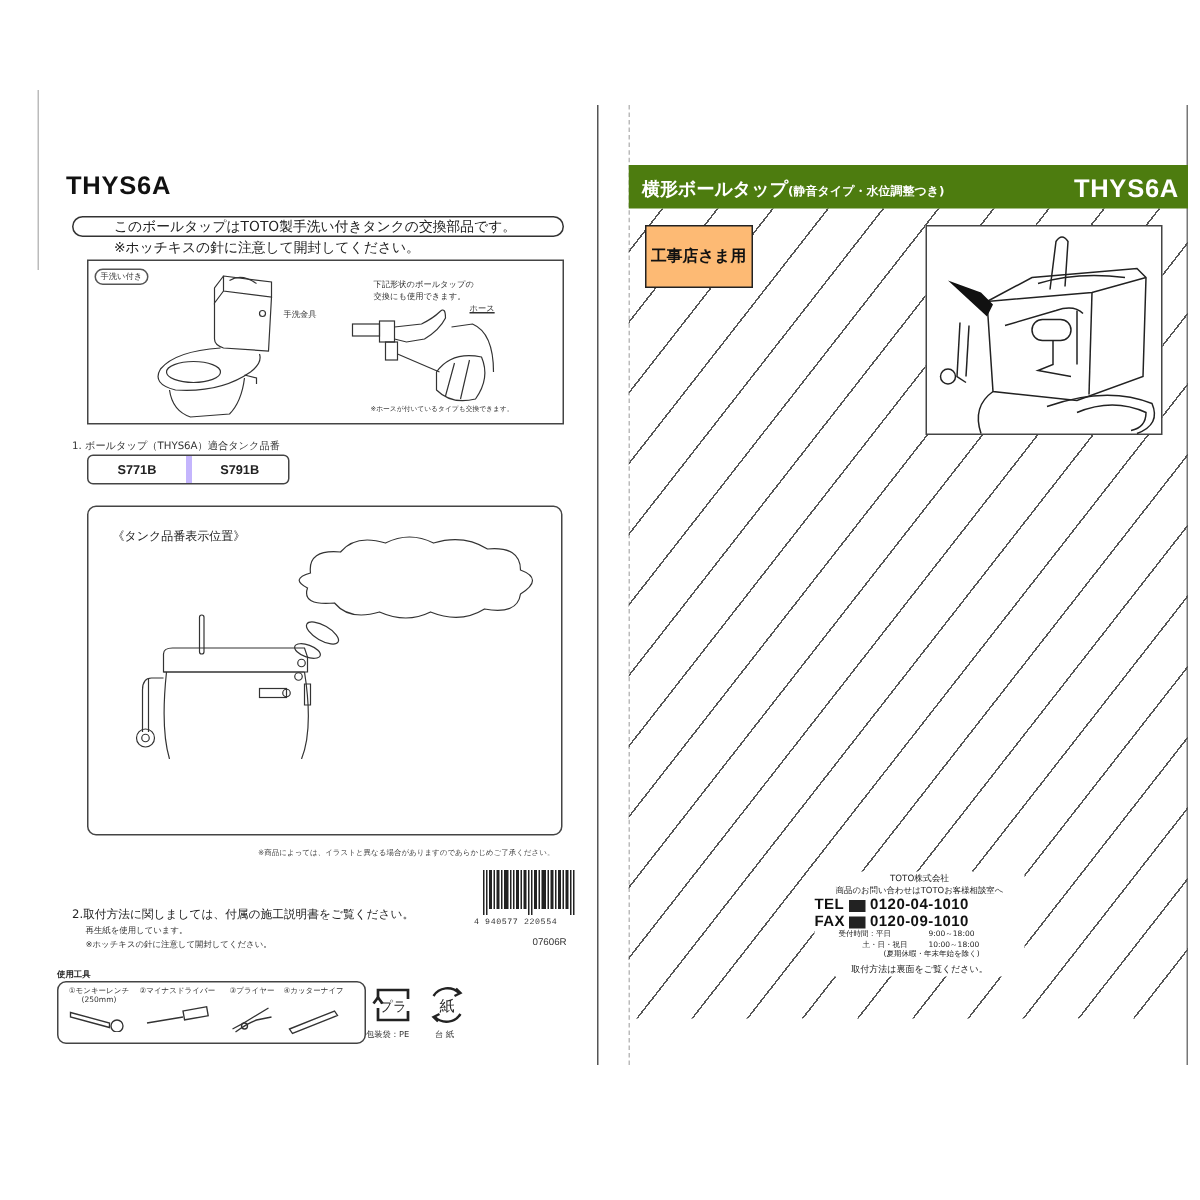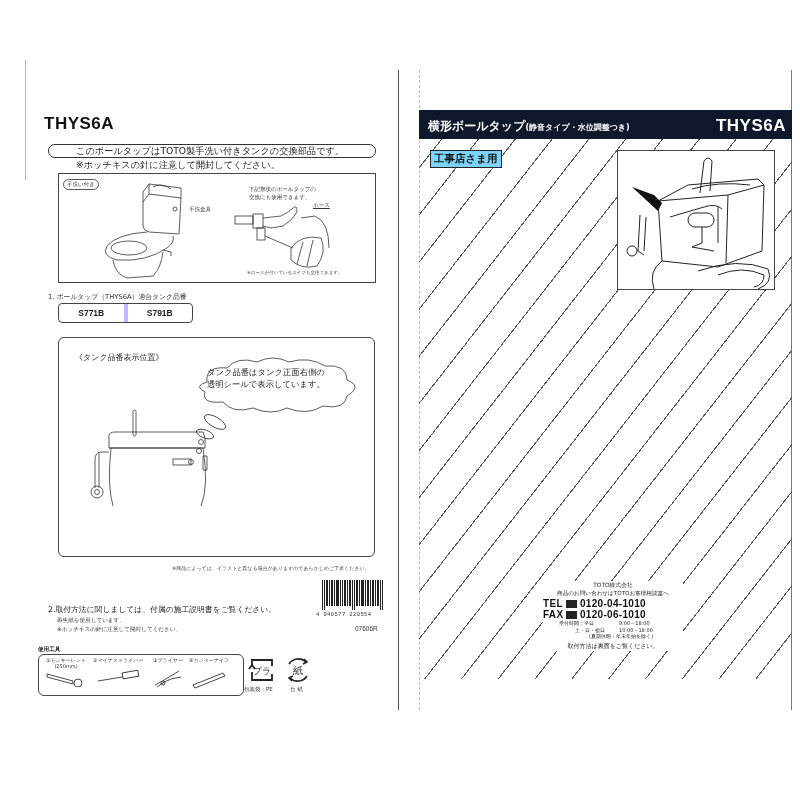--- a/index.html
+++ b/index.html
@@ -47,26 +47,26 @@
   .page-divider { position: absolute; left: 398px; top: 70px; width: 1px; height: 640px; background: #555; }
   .fold-dots { position: absolute; left: 419px; top: 70px; width: 0; height: 640px; border-left: 1px dashed #bbb; }
 
   
   .right-page { position: absolute; left: 419px; top: 110px; width: 373px; height: 600px; overflow: hidden; }
   .hatch { position: absolute; left: 0; top: 29px; width: 373px; height: 540px;
     background-image: repeating-linear-gradient(-52deg, transparent 0px, transparent 28px, #555 28px, #555 29px);
   }
   .right-edge { position: absolute; left: 791px; top: 70px; width: 1px; height: 640px; background: #777; }
 
-  .header-bar { position: absolute; left: 0; top: 0; width: 373px; height: 29px; background: #0f172a; }
+  .header-bar { position: absolute; left: 0; top: 0; width: 373px; height: 29px; background: #4d7c0f; }
   .header-title { position: absolute; left: 9px; top: 8px; font-size: 12px; font-weight: bold; color: #fff; white-space: nowrap; }
   .header-title small { font-size: 8px; }
   .header-model { position: absolute; right: 6px; top: 6px; font-family: "Liberation Sans", sans-serif; font-weight: bold; font-size: 17px; color: #fff; letter-spacing: 0.5px; }
 
-  .contractor-badge { position: absolute; left: 11px; top: 40px; background: #7dd3fc; border: 1px solid #222; padding: 1px 3px; font-size: 10.5px; font-weight: bold; color: #111; white-space: nowrap; }
+  .contractor-badge { position: absolute; left: 11px; top: 40px; background: #fdba74; border: 1px solid #222; padding: 13px 3px; font-size: 10.5px; font-weight: bold; color: #111; white-space: nowrap; }
 
   .product-photo { position: absolute; left: 198px; top: 40px; width: 158px; height: 140px; background: #fff; border: 1px solid #444; }
 
   .contact-block { position: absolute; left: 124px; top: 471px; width: 140px; background: #fff; text-align: center; }
   .company { font-size: 5.8px; color: #222; }
   .inquiry { font-size: 5.6px; color: #222; white-space: nowrap; }
   .phone-row { display: flex; align-items: center; font-family: "Liberation Sans", sans-serif; font-size: 10px; color: #111; line-height: 11px; white-space: nowrap; letter-spacing: 0.3px; font-weight: bold; }
   .phone-row .label { width: 22px; text-align: left; }
   .free-dial { display: inline-block; width: 11px; height: 8px; background: #222; margin: 0 3px 0 1px; }
   .hours { font-size: 5px; color: #222; text-align: left; padding-left: 16px; white-space: nowrap; line-height: 6.5px; }
@@ -128,24 +128,20 @@
 
 <div class="figure-box2">
   <div class="position-caption">《タンク品番表示位置》</div>
   <svg style="position:absolute;left:128px;top:14px" width="180" height="90" viewBox="0 0 180 90">
     <g fill="#fff" stroke="#333" stroke-width="0.8">
       <path d="M20 30 Q18 14 40 16 Q50 4 70 10 Q86 2 102 10 Q122 4 138 14 Q160 12 160 28 Q176 34 160 44 Q158 58 136 54 Q120 64 100 56 Q84 64 66 56 Q46 62 36 50 Q14 52 18 40 Q6 34 20 30 Z"></path>
       <ellipse cx="28" cy="70" rx="12" ry="5" transform="rotate(30 28 70)"></ellipse>
       <ellipse cx="18" cy="82" rx="9" ry="4" transform="rotate(20 18 82)"></ellipse>
     </g>
   </svg>
-  <div class="cloud-text">
-    <div>タンク品番はタンク正面右側の</div>
-    <div>透明シールで表示しています。</div>
-  </div>
   <svg style="position:absolute;left:22px;top:68px" width="140" height="100" viewBox="0 0 140 100">
     <g fill="none" stroke="#333" stroke-width="0.8">
       <rect x="52" y="4" width="3" height="26" rx="1.5"></rect>
       <path d="M28 30 Q28 26 34 26 L122 26 L124 32 L124 42 L28 42 Z"></path>
       <path d="M28 42 L122 42 M30 42 Q26 80 32 100 M122 42 Q128 80 120 100"></path>
       <rect x="92" y="53" width="18" height="6"></rect>
       <circle cx="110" cy="56" r="2.5"></circle>
       <circle cx="118" cy="45" r="2.5"></circle>
       <circle cx="120" cy="36" r="2.5"></circle>
       <path d="M122 50 L126 50 L126 64 L122 64 Z"></path>
@@ -300,21 +296,21 @@
     <div class="company">TOTO株式会社</div>
     <div class="inquiry">商品のお問い合わせはTOTOお客様相談室へ</div>
     <div class="phone-row">
       <span class="label">TEL</span>
       <span class="free-dial"></span>
       <span>0120-04-1010</span>
     </div>
     <div class="phone-row">
       <span class="label">FAX</span>
       <span class="free-dial"></span>
-      <span>0120-06-1010</span>
+      <span>0120-09-1010</span>
     </div>
     <div class="hours">
       <div><span style="width:60px">受付時間：平日</span><span>9:00～18:00</span></div>
       <div><span style="width:60px;padding-left:16px">土・日・祝日</span><span>10:00～18:00</span></div>
       <div style="padding-left:30px">(夏期休暇・年末年始を除く)</div>
     </div>
     <div class="back-note">取付方法は裏面をご覧ください。</div>
   </div>
 </div>
 

